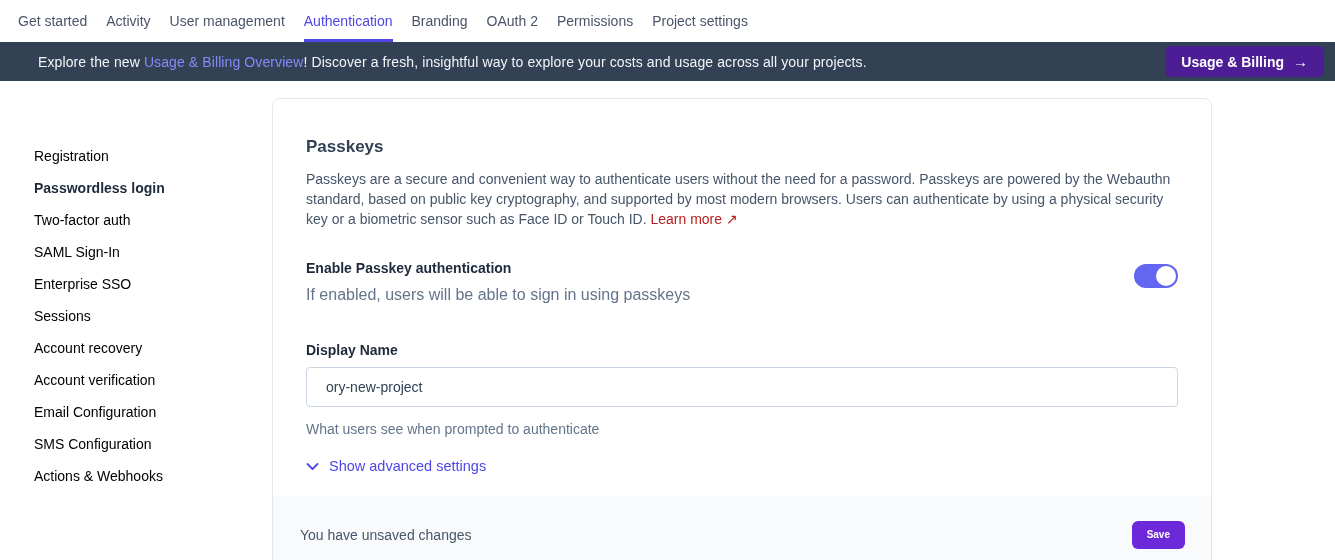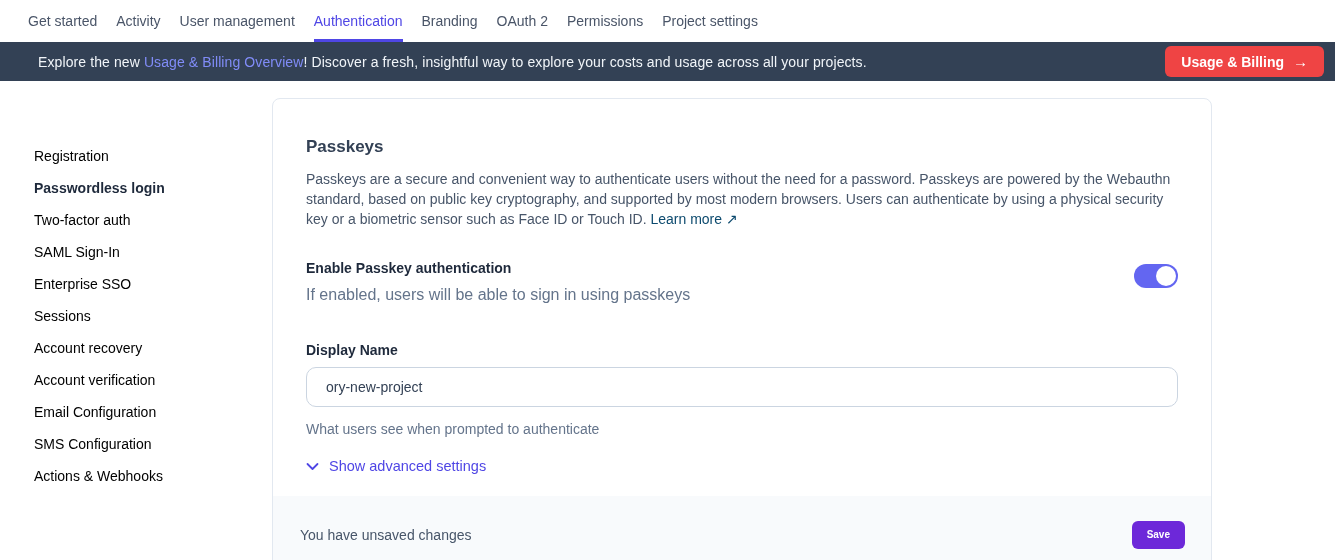--- a/index.html
+++ b/index.html
@@ -1,61 +1,61 @@
 <!DOCTYPE html>
 <html><head>
 <meta charset="utf-8">
 <style>
   * { margin:0; padding:0; box-sizing:border-box; }
   html,body { width:1335px; height:560px; overflow:hidden; background:#ffffff;
               font-family:"Liberation Sans", sans-serif; }
 
   
-  .topnav { height:42px; display:flex; align-items:stretch; gap:19px; padding-left:28px; background:#fff; }
+  .topnav { height:42px; display:flex; align-items:stretch; gap:19px; padding-left:18px; background:#fff; }
   .topnav .tab { display:flex; align-items:center; font-size:14px; color:#4a5568;
                  border-bottom:3px solid transparent; padding-top:3px; cursor:pointer; text-decoration:none; white-space:nowrap; }
   .topnav .tab.active { color:#4f46e5; border-bottom-color:#4f46e5; }
 
   
   .banner { height:39px; background:#334155; display:flex; align-items:center;
             padding:0 11px 0 38px; color:#f1f5f9; font-size:14px; }
   .banner-text { flex:1; letter-spacing:.1px; }
   .banner-link { color:#818cf8; text-decoration:none; cursor:pointer; }
-  .banner-btn { background:#ef4444; color:#fff; height:31px; padding:0 16px; border:none;
+  .banner-btn { background:#4c1d95; color:#fff; height:31px; padding:0 16px; border:none;
                 border-radius:6px; font-size:14px; font-weight:700; display:flex; align-items:center;
                 gap:9px; cursor:pointer; font-family:inherit; }
   .banner-btn .arrow { font-weight:400; font-size:15px; }
 
   
   .content { display:flex; align-items:flex-start; }
 
   .sidebar { width:272px; padding:59px 0 0 34px; }
   .sidebar ul { list-style:none; }
   .sidebar li { height:32px; line-height:32px; font-size:14px; color:#000000; cursor:pointer; white-space:nowrap; }
   .sidebar li.active { color:#1e293b; font-weight:700; }
 
   .card { width:940px; margin-top:17px; background:#fff; border:1px solid #e2e8f0;
           border-radius:8px; position:relative; height:480px; }
   .card-body { padding:0 33px; }
 
   .card-title { margin-top:38px; font-size:17px; font-weight:700; color:#334155; }
   .card-desc { margin-top:12px; font-size:14px; line-height:20px; color:#475569; }
-  .inline-link { color:#0c4a6e; text-decoration:none; cursor:pointer; white-space:nowrap; }
+  .inline-link { color:#b91c1c; text-decoration:none; cursor:pointer; white-space:nowrap; }
 
   .setting-row { margin-top:31px; display:flex; justify-content:space-between; align-items:flex-start; }
   .setting-label { font-size:14px; font-weight:700; color:#1e293b; }
   .setting-sub { margin-top:10px; font-size:16px; color:#64748b; }
 
   .toggle { width:44px; height:24px; border-radius:12px; background:#6366f1; position:relative;
             margin-top:4px; cursor:pointer; flex:none; border:none; }
   .toggle .knob { position:absolute; top:2px; right:2px; width:20px; height:20px; border-radius:50%; background:#fff; }
 
   .field-label { margin-top:38px; font-size:14px; font-weight:700; color:#1e293b; }
   .text-input { margin-top:9px; display:block; width:100%; height:40px; border:1px solid #cbd5e1;
-                border-radius:10px; padding:0 19px; font-size:14px; color:#334155;
+                border-radius:4px; padding:0 19px; font-size:14px; color:#334155;
                 font-family:inherit; background:#fff; outline:none; }
   .field-helper { margin-top:14px; font-size:14px; color:#64748b; }
 
   .advanced-link { margin-top:21px; display:inline-flex; align-items:center; gap:10px;
                    color:#4f46e5; font-size:14.5px; cursor:pointer; text-decoration:none; }
   .chevron-icon { display:flex; align-items:center; }
 
   .card-footer { position:absolute; left:0; right:0; top:397px; bottom:0; background:#f8fafc;
                  display:flex; justify-content:space-between; align-items:center;
                  padding:24px 26px 28px 27px; }

